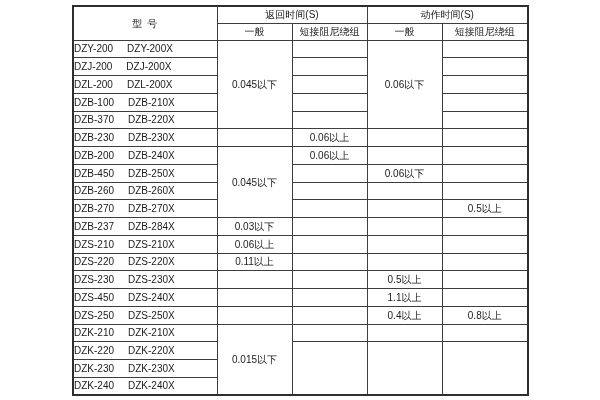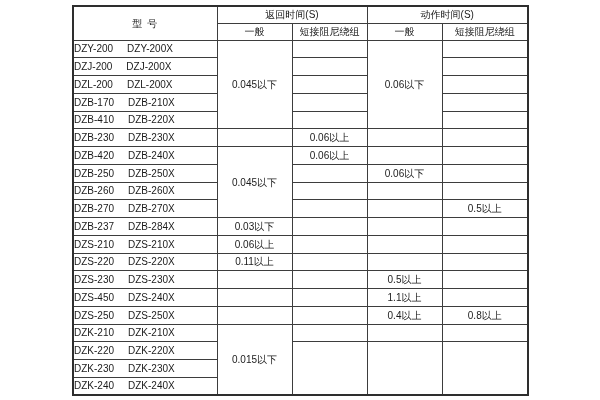--- a/index.html
+++ b/index.html
@@ -81,31 +81,31 @@
               <span>DZL-200</span>
               <span>DZL-200X</span>
             </div>
           </td>
           <td></td>
           <td></td>
         </tr>
         <tr>
           <td>
             <div class="model-pair">
-              <span>DZB-170</span>
+              <span>DZB-100</span>
               <span>DZB-210X</span>
             </div>
           </td>
           <td></td>
           <td></td>
         </tr>
         <tr>
           <td>
             <div class="model-pair">
-              <span>DZB-410</span>
+              <span>DZB-370</span>
               <span>DZB-220X</span>
             </div>
           </td>
           <td></td>
           <td></td>
         </tr>
         <tr>
           <td>
             <div class="model-pair">
               <span>DZB-230</span>
@@ -113,33 +113,33 @@
             </div>
           </td>
           <td></td>
           <td>0.06以上</td>
           <td></td>
           <td></td>
         </tr>
         <tr>
           <td>
             <div class="model-pair">
-              <span>DZB-420</span>
+              <span>DZB-200</span>
               <span>DZB-240X</span>
             </div>
           </td>
           <td rowspan="4">0.045以下</td>
           <td>0.06以上</td>
           <td></td>
           <td></td>
         </tr>
         <tr>
           <td>
             <div class="model-pair">
-              <span>DZB-250</span>
+              <span>DZB-450</span>
               <span>DZB-250X</span>
             </div>
           </td>
           <td></td>
           <td>0.06以下</td>
           <td></td>
         </tr>
         <tr>
           <td>
             <div class="model-pair">

